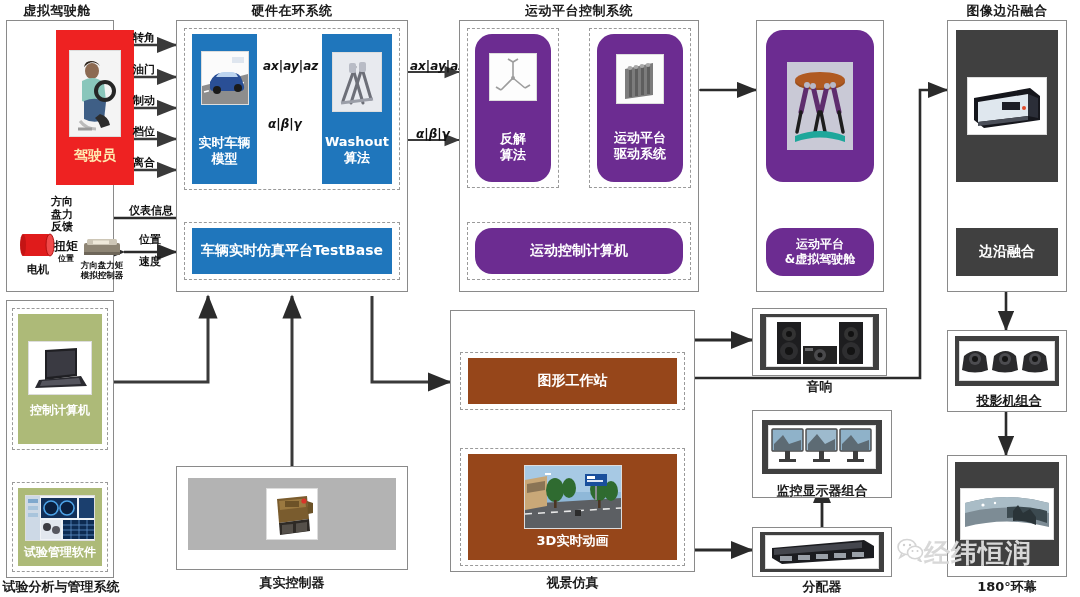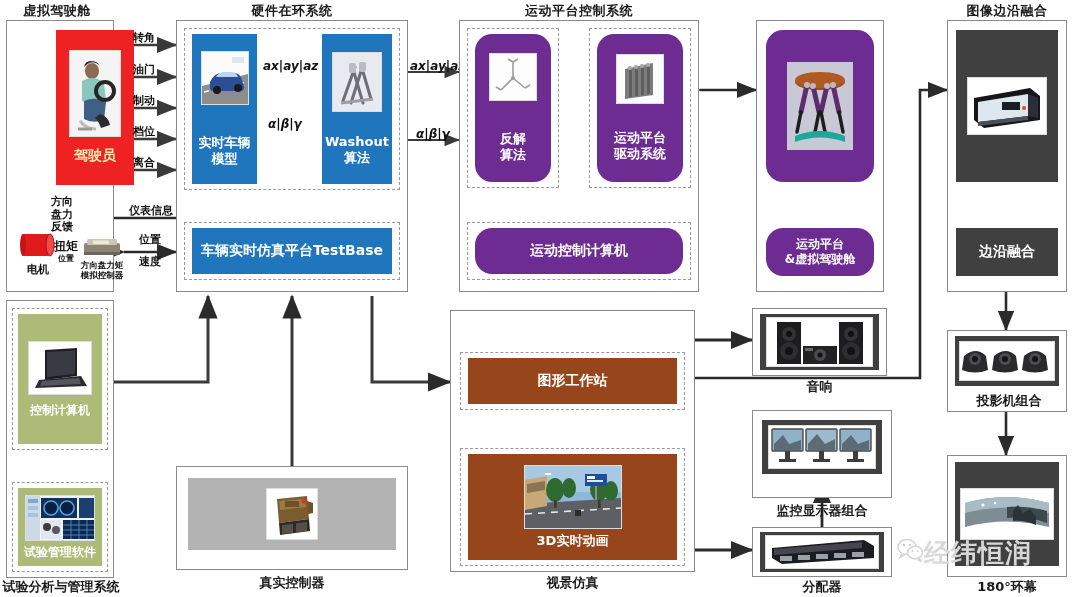--- a/index.html
+++ b/index.html
@@ -462,21 +462,21 @@
           <circle cx="84" cy="33" r="4" fill="#131313"></circle>
         <rect x="36" y="28" width="34" height="18" fill="#222"></rect>
         <circle cx="53" cy="37" r="6" fill="#4a4a4c"></circle>
           <circle cx="53" cy="37" r="2.5" fill="#111"></circle>
         <rect x="38" y="30" width="8" height="3" fill="#6a6a6c"></rect>
       </svg>
     </div>
   </div>
 
   <div class="grp" style="left:752px;top:410px;width:140px;height:88px;"></div>
-  <div class="capt" style="left:746px;top:502px;width:152px;">监控显示器组合</div>
+  <div class="capt" style="left:746px;top:482px;width:152px;">监控显示器组合</div>
   <div class="blk green" style="left:762px;top:420px;width:120px;height:54px;">
     <div class="thumb" style="width:106px;height:42px;">
       <svg viewBox="0 0 106 42" width="106" height="42">
         <rect width="106" height="42" fill="#fff"></rect>
         <g>
           <rect x="3" y="3" width="31" height="22" rx="1" fill="#8fb2c9" stroke="#4a4a4a" stroke-width="1.4"></rect>
           <rect x="37" y="3" width="31" height="22" rx="1" fill="#9dbacd" stroke="#4a4a4a" stroke-width="1.4"></rect>
           <rect x="71" y="3" width="31" height="22" rx="1" fill="#8fb2c9" stroke="#4a4a4a" stroke-width="1.4"></rect>
         </g>
         <g fill="#5d6b74">
@@ -509,21 +509,21 @@
             <rect x="32" y="19" width="12" height="5"></rect>
           <rect x="50" y="18" width="12" height="5"></rect>
             <rect x="68" y="17" width="12" height="5"></rect>
           <rect x="86" y="16" width="12" height="5"></rect>
         </g>
       </svg>
     </div>
   </div>
 
   <div class="grp" style="left:947px;top:330px;width:120px;height:82px;"></div>
-  <div class="capt" style="left:947px;top:392px;width:124px;">投影机组合</div>
+  <div class="capt" style="left:947px;top:392px;width:124px;text-decoration:underline;">投影机组合</div>
   <div class="blk green" style="left:955px;top:336px;width:104px;height:50px;">
     <div class="thumb" style="width:94px;height:38px;">
       <svg viewBox="0 0 94 38" width="94" height="38">
         <rect width="94" height="38" fill="#fff"></rect>
         <g>
           <path d="M4 14 q12 -10 22 0 l2 14 q-13 5 -26 0z" fill="#2a2a2c"></path>
           <circle cx="15" cy="17" r="6" fill="#4c4c50"></circle>
             <circle cx="15" cy="17" r="3" fill="#141414"></circle>
           <path d="M34 14 q12 -10 22 0 l2 14 q-13 5 -26 0z" fill="#2a2a2c"></path>
           <circle cx="45" cy="17" r="6" fill="#4c4c50"></circle>

